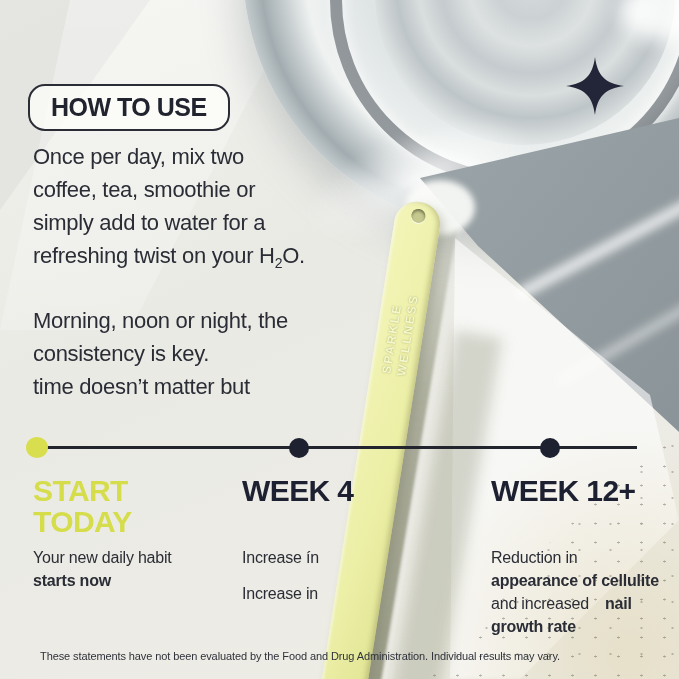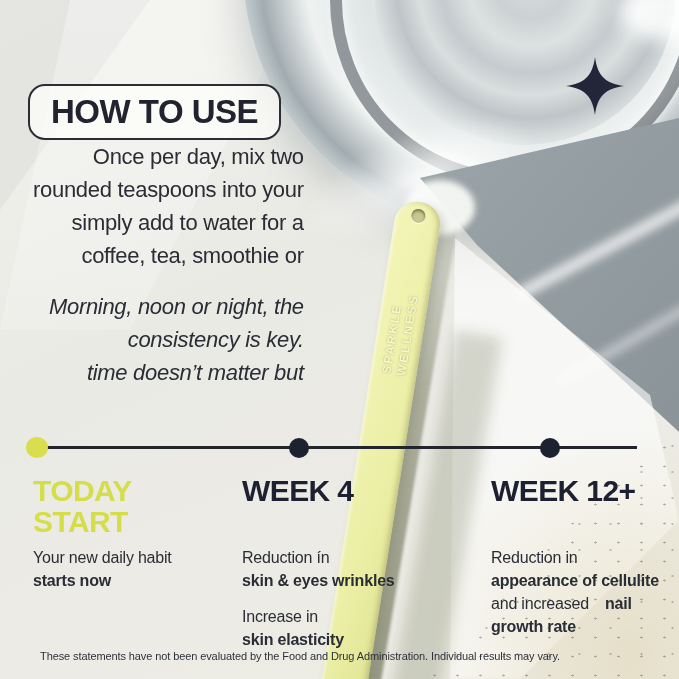--- a/index.html
+++ b/index.html
@@ -63,24 +63,24 @@
     background:linear-gradient(100deg,#f3f5b8 0%,#ecefa6 55%,#e0e493 100%);
     box-shadow:inset -3px 0 5px rgba(150,150,95,.45), inset 2px 0 3px rgba(255,255,255,.6), 5px 4px 9px rgba(120,124,98,.3);}
   .spoon-hole{position:absolute;left:16px;top:7px;width:14px;height:14px;border-radius:50%;
     background:#c6c98f;box-shadow:inset 0 2px 3px rgba(90,90,55,.75), 0 1px 1px rgba(255,255,255,.8);}
   .spoon-brand{position:absolute;left:0;top:92px;width:100%;display:flex;flex-direction:row;justify-content:center;gap:1px;}
   .spoon-brand span{writing-mode:vertical-rl;transform:rotate(180deg);
     font-size:12px;font-weight:700;letter-spacing:2px;color:#f6f8d2;
     text-shadow:0 0 2px rgba(150,155,80,.9);opacity:.9;}
   .sparkle{left:566px;top:56px;width:58px;height:60px;}
   .badge{left:28px;top:84px;padding:7px 21px;border:2px solid #2a2d36;border-radius:17px;
-    background:rgba(253,253,251,.72);font-size:33px;font-weight:700;letter-spacing:-.5px;color:#21242e;}
-  .intro{left:33px;top:140px;text-align:right;}
+    background:rgba(253,253,251,.72);font-size:25px;font-weight:700;letter-spacing:-.5px;color:#21242e;}
+  .intro{left:33px;top:140px;}
   .intro .line{display:block;white-space:nowrap;font-size:22px;line-height:33px;letter-spacing:-.3px;color:#2a2d35;}
-  .para2{margin-top:18px;font-style:italic;}
+  .para2{margin-top:24px;}
   .intro sub{font-size:14px;}
   .tl-line{left:37px;top:446px;width:600px;height:3px;background:#22242e;}
   .dot{border-radius:50%;}
   .dot-1{left:26px;top:437px;width:22px;height:21px;background:#d8de4d;}
   .dot-2{left:289px;top:438px;width:20px;height:20px;background:#1e2230;}
   .dot-3{left:540px;top:438px;width:20px;height:20px;background:#1e2230;}
   .col{top:475px;}
   .col-1{left:33px;width:205px;}
   .col-2{left:242px;width:215px;}
   .col-3{left:491px;width:190px;}
@@ -127,55 +127,53 @@
   </div>
   <svg class="abs sparkle" viewBox="0 0 100 100">
     <path d="M50 0 C54 32 68 46 100 50 C68 54 54 68 50 100 C46 68 32 54 0 50 C32 46 46 32 50 0 Z" fill="#232638"></path>
   </svg>
 
   <div class="abs badge">HOW TO USE</div>
 
   <div class="abs intro">
     <div>
       <span class="line">Once per day, mix two</span>
-      <span class="line">rounded teaspoons into your</span>
+      <span class="line">coffee, tea, smoothie or</span>
       <span class="line">simply add to water for a</span>
-      <span class="line">coffee, tea, smoothie or</span>
+      <span class="line"><span>refreshing twist on your H</span><sub>2</sub><span>O.</span></span>
     </div>
     <div class="para2">
       <span class="line">Morning, noon or night, the</span>
       <span class="line">consistency is key.</span>
       <span class="line">time doesn’t matter but</span>
     </div>
   </div>
 
   <div class="abs tl-line"></div>
   <div class="abs dot dot-1"></div>
   <div class="abs dot dot-2"></div>
   <div class="abs dot dot-3"></div>
 
   <div class="abs col col-1">
     <div class="m-title accent">
+      <div>START</div>
       <div>TODAY</div>
-      <div>START</div>
     </div>
     <div class="m-desc">
       <span>Your new daily habit</span>
       <span class="b">starts now</span>
     </div>
   </div>
 
   <div class="abs col col-2">
     <div class="m-title">WEEK 4</div>
     <div class="m-desc">
-      <span>Reduction ín</span>
-      <span class="b">skin &amp; eyes wrinkles</span>
+      <span>Increase ín</span>
       <span class="gap"></span>
       <span>Increase in</span>
-      <span class="b">skin elasticity</span>
     </div>
   </div>
 
   <div class="abs col col-3">
     <div class="m-title">WEEK 12+</div>
     <div class="m-desc">
       <span>Reduction in</span>
       <span class="b">appearance of cellulite</span>
       <span class="inline-pair"><span>and increased</span><span class="b">nail</span></span>
       <span class="b">growth rate</span>

